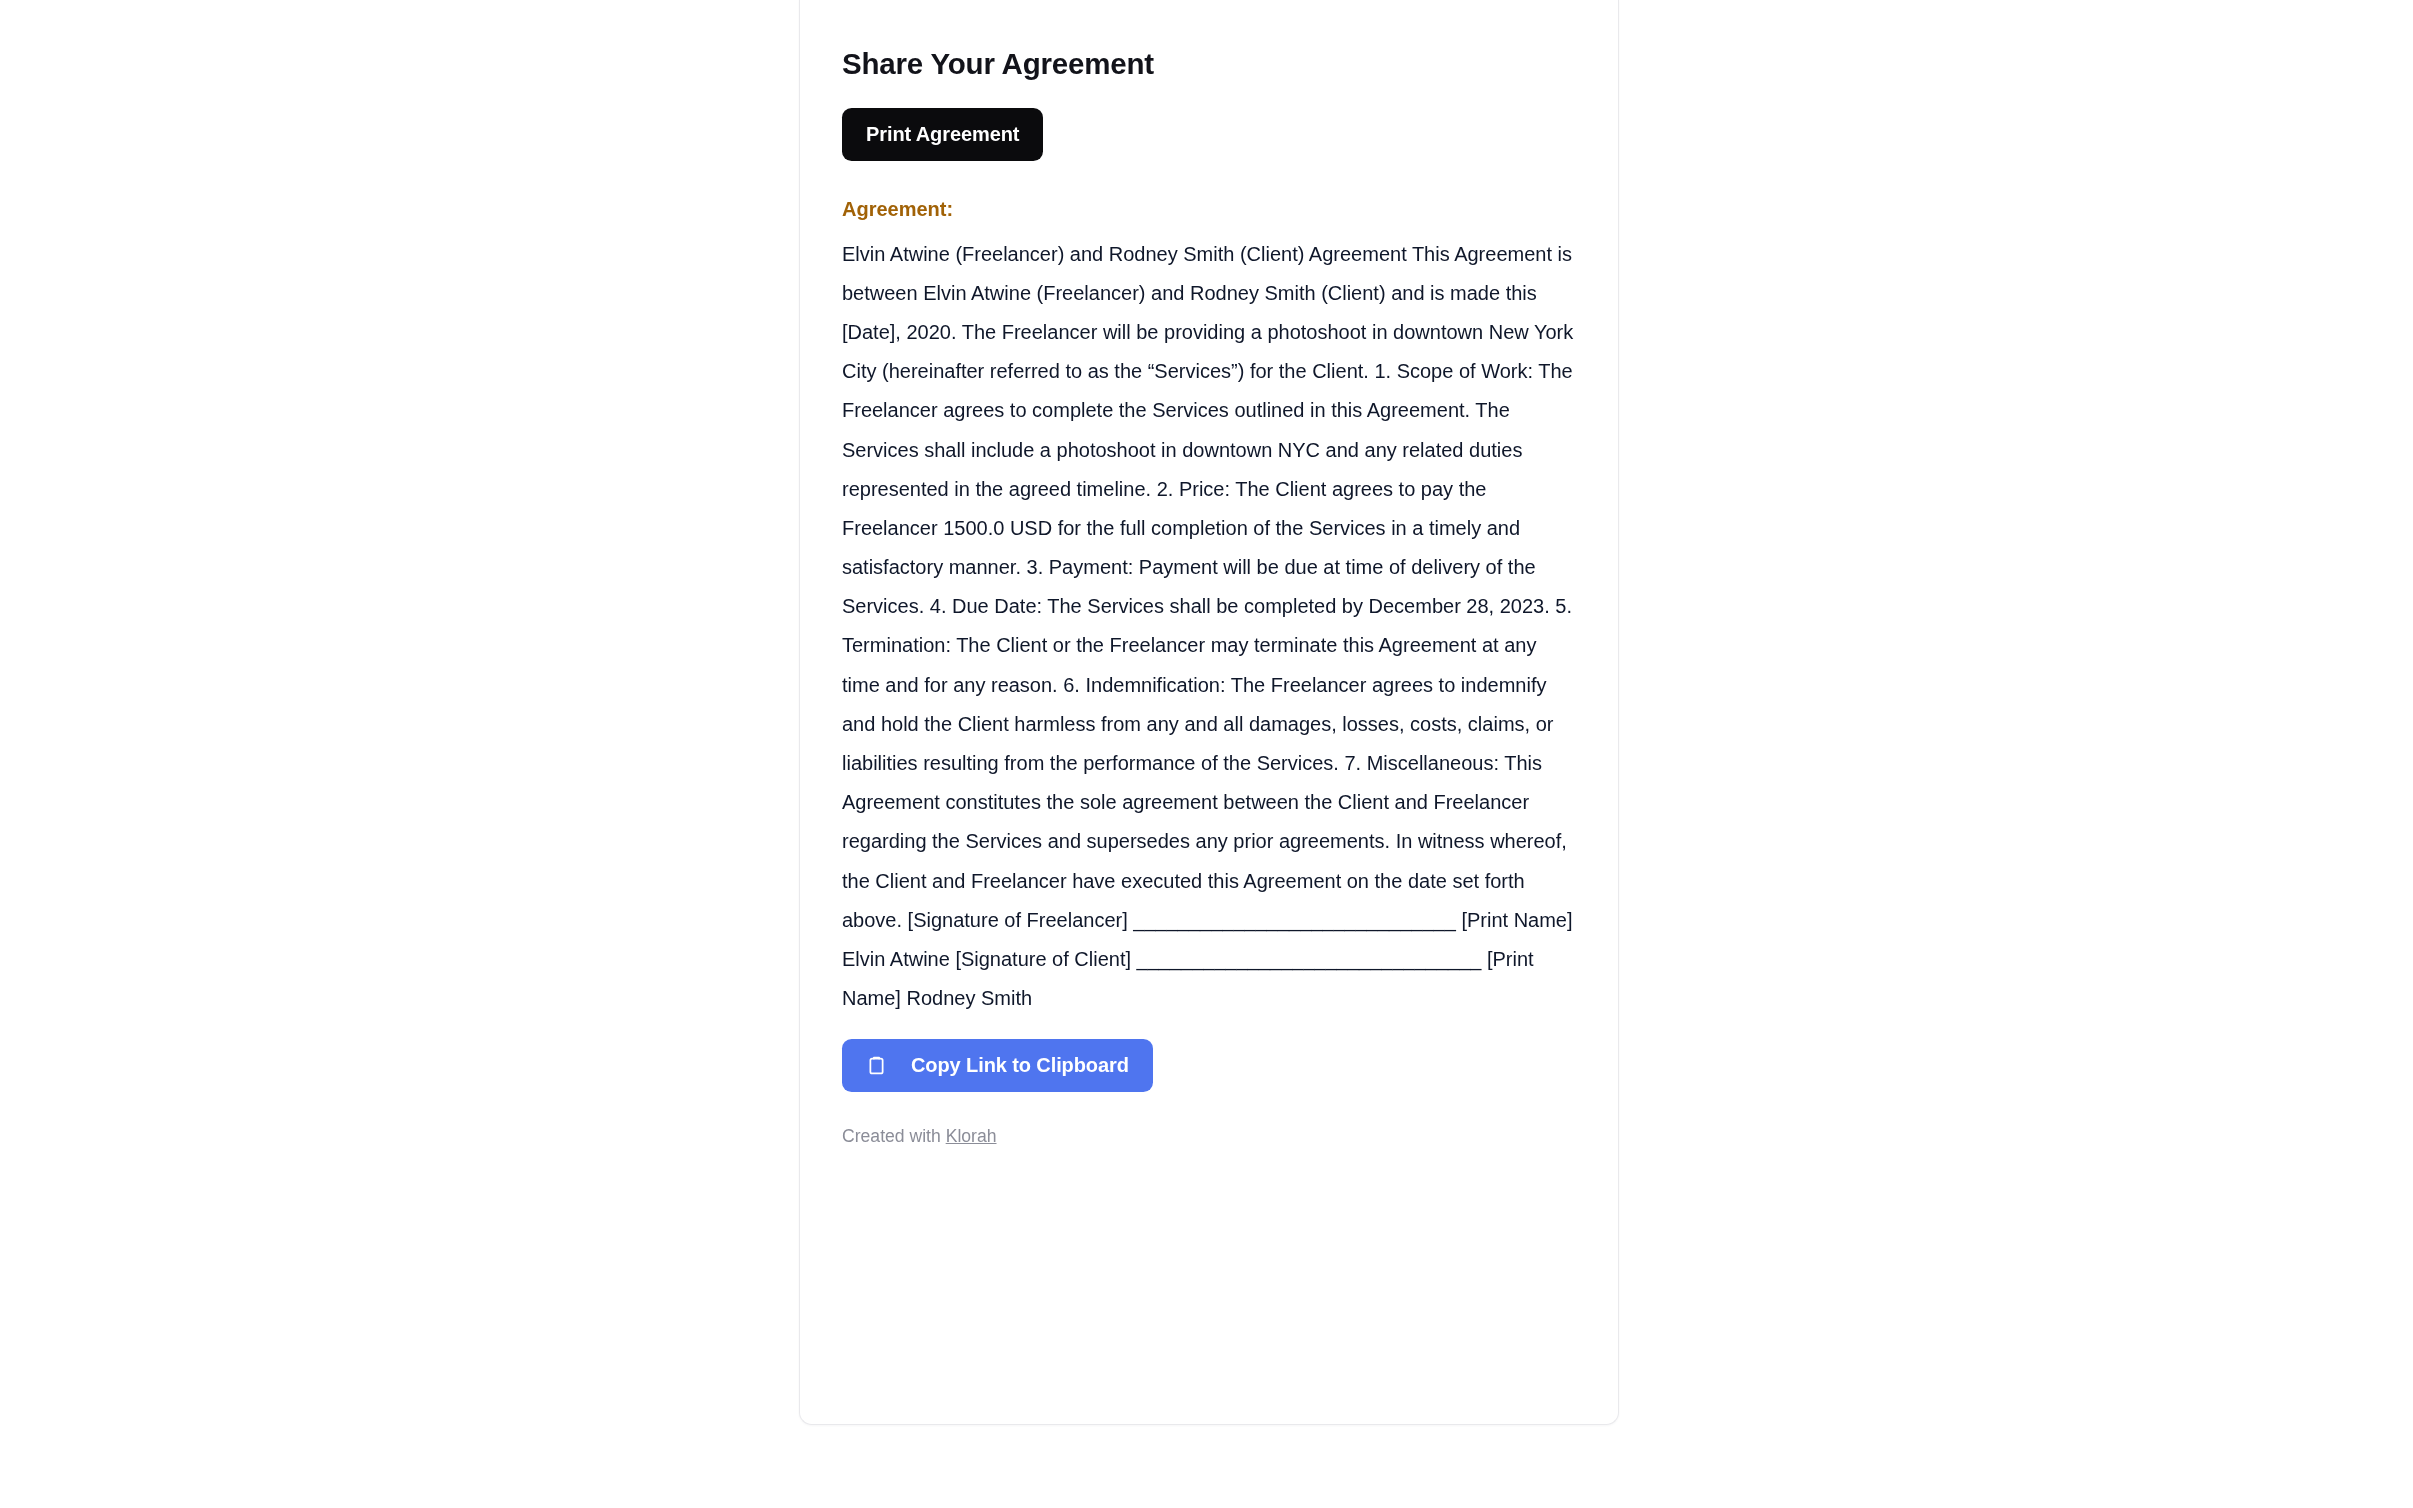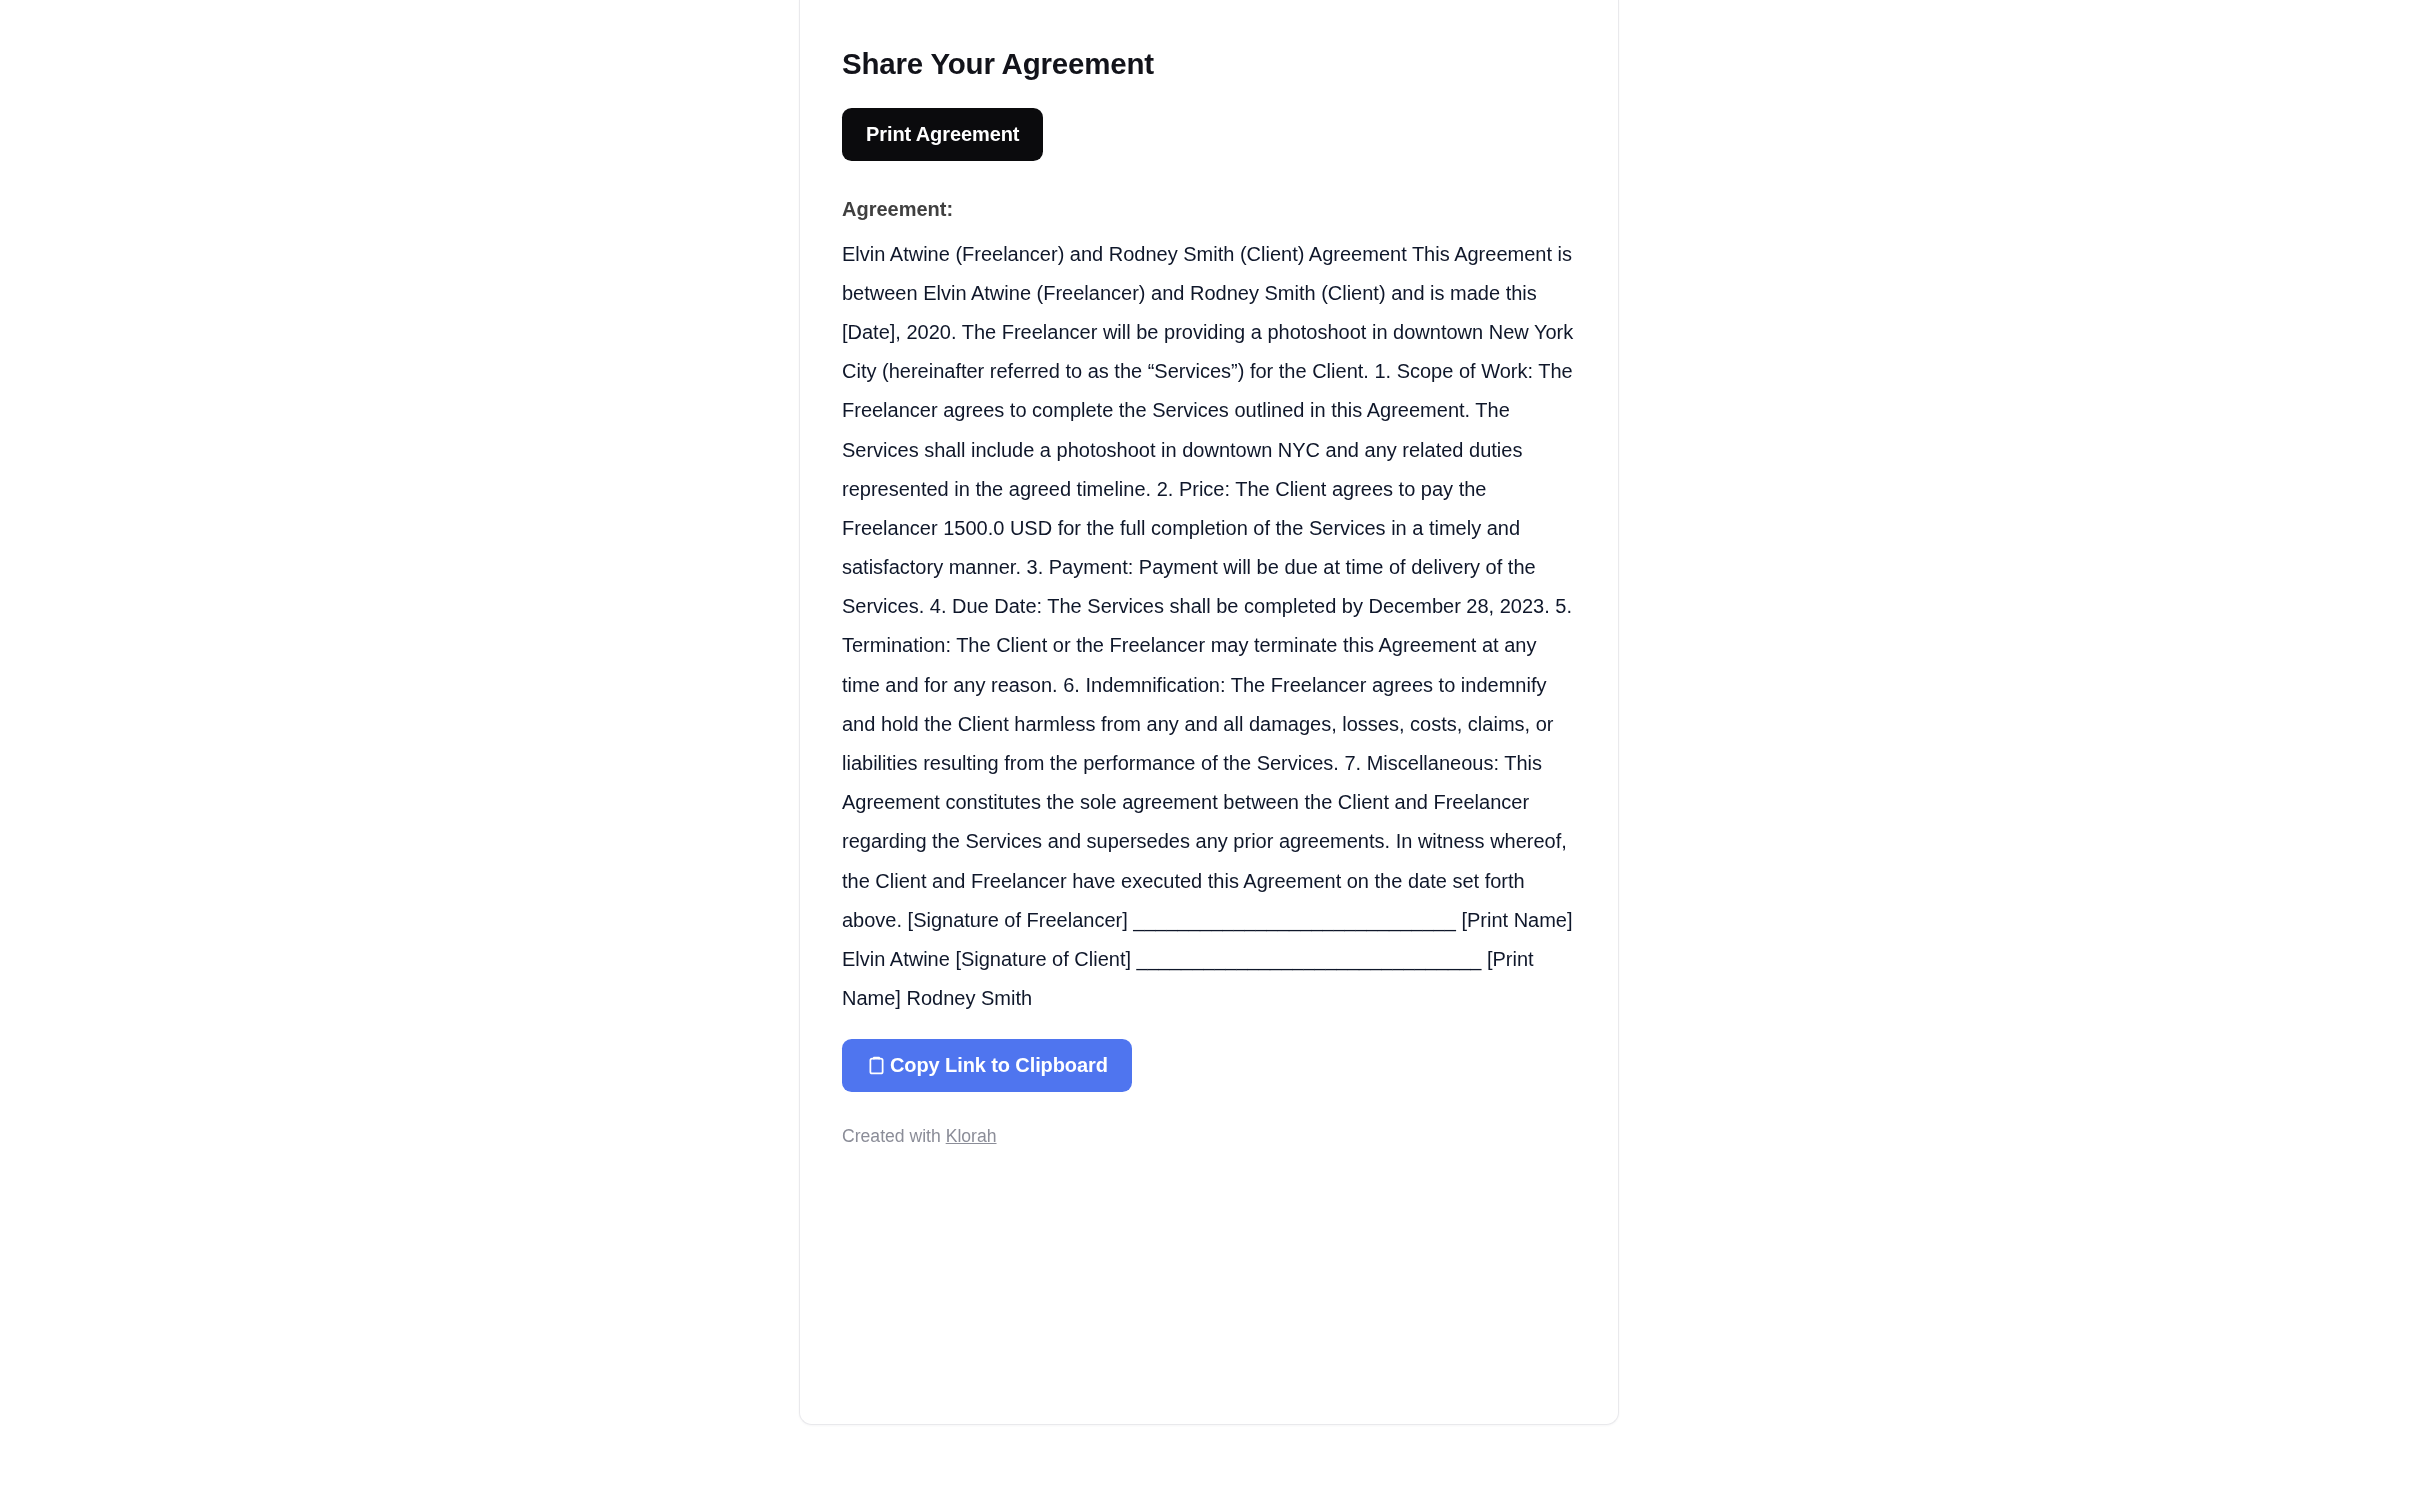--- a/index.html
+++ b/index.html
@@ -54,36 +54,36 @@
     border: none;
     border-radius: 9.6px;
     padding: 15px 24px;
     cursor: pointer;
     font-family: "Liberation Sans", sans-serif;
     margin-bottom: 34px;
   }
   .agreement-label {
     font-size: 20px;
     font-weight: 700;
-    color: #404040;
+    color: #a16207;
     margin: 0 0 11.2px 0;
     line-height: 1.4;
   }
   .agreement-body {
     font-size: 20px;
     line-height: 1.96;
     color: #0f172a;
     white-space: pre-wrap;
     margin: 0 0 21px 0;
     max-width: 746px;
   }
   .copy-btn {
     display: inline-flex;
     align-items: center;
-    gap: 3px;
+    gap: 24px;
     background: #4f75ef;
     color: #ffffff;
     font-size: 20px;
     font-weight: 700;
     letter-spacing: -0.1px;
     border: none;
     border-radius: 9.6px;
     padding: 15px 24px;
     cursor: pointer;
     font-family: "Liberation Sans", sans-serif;

